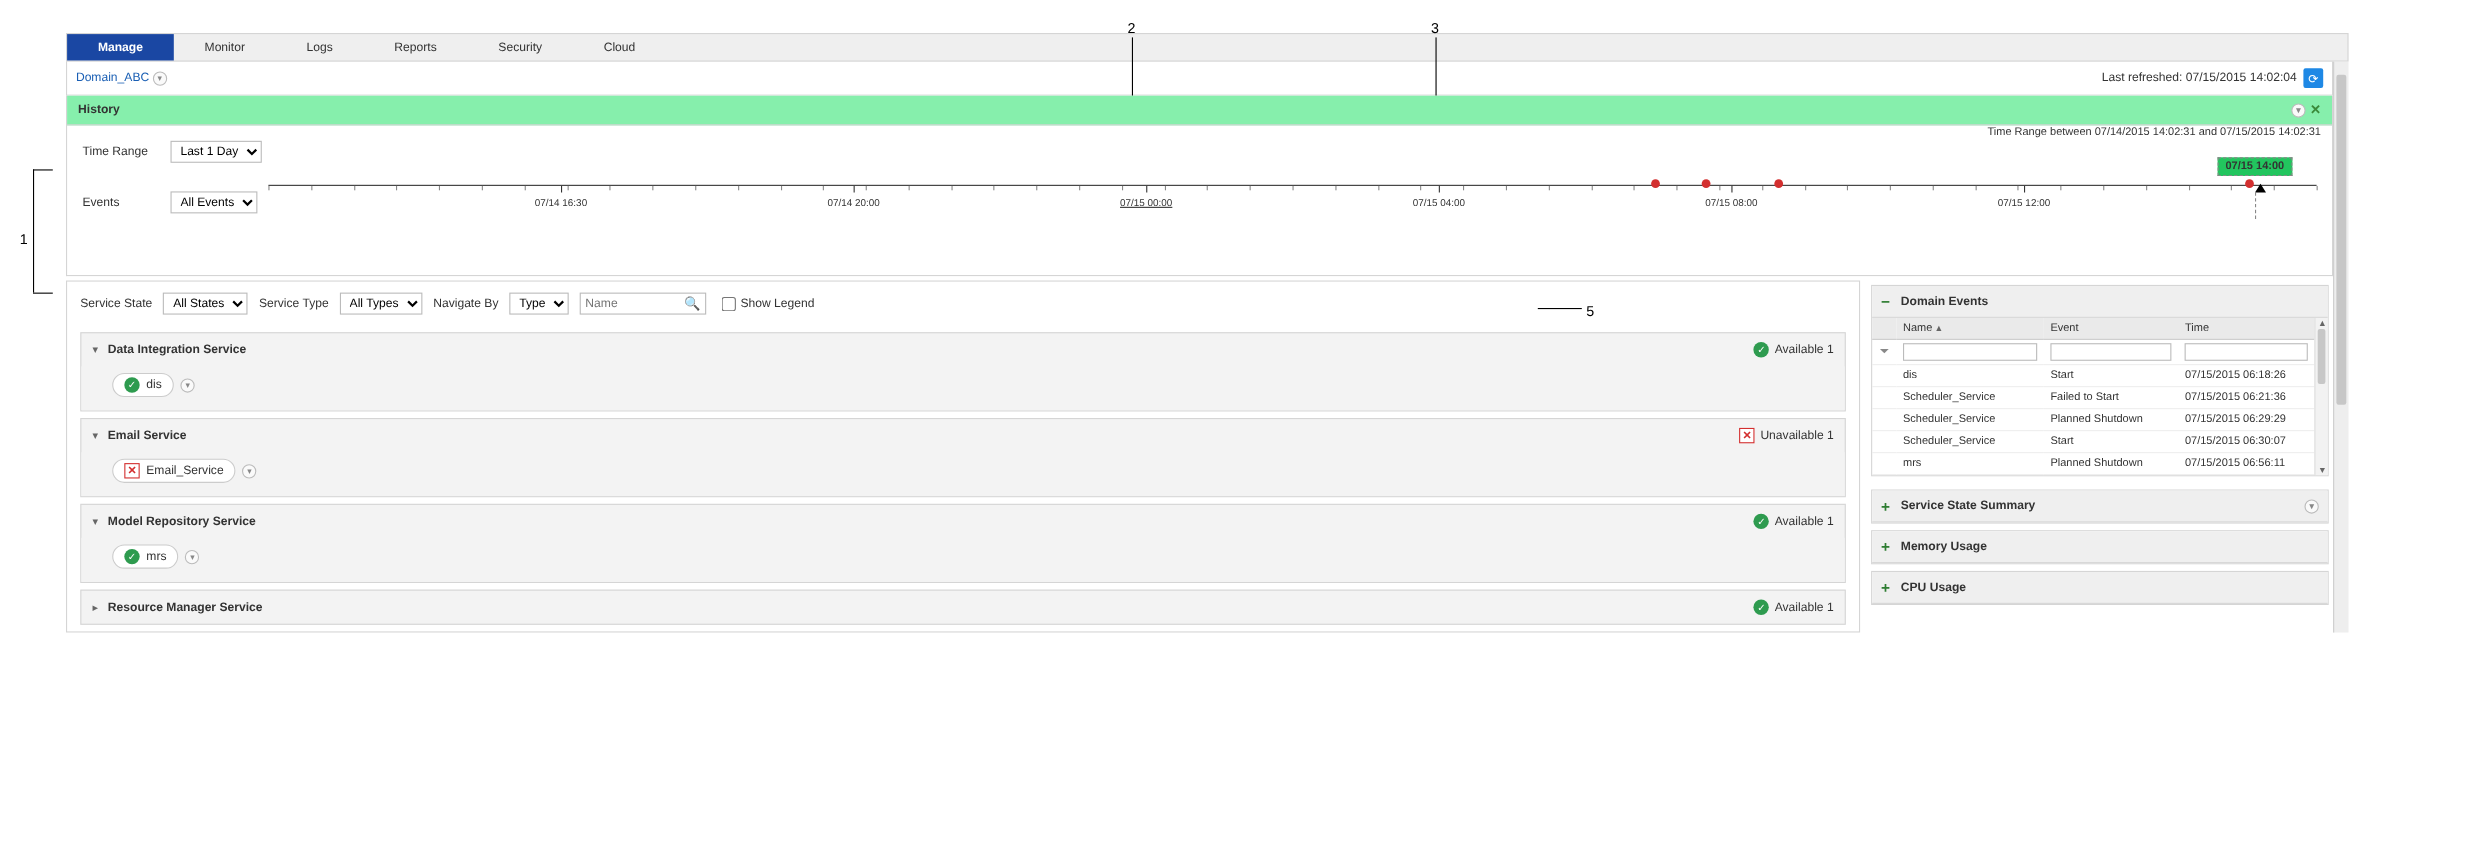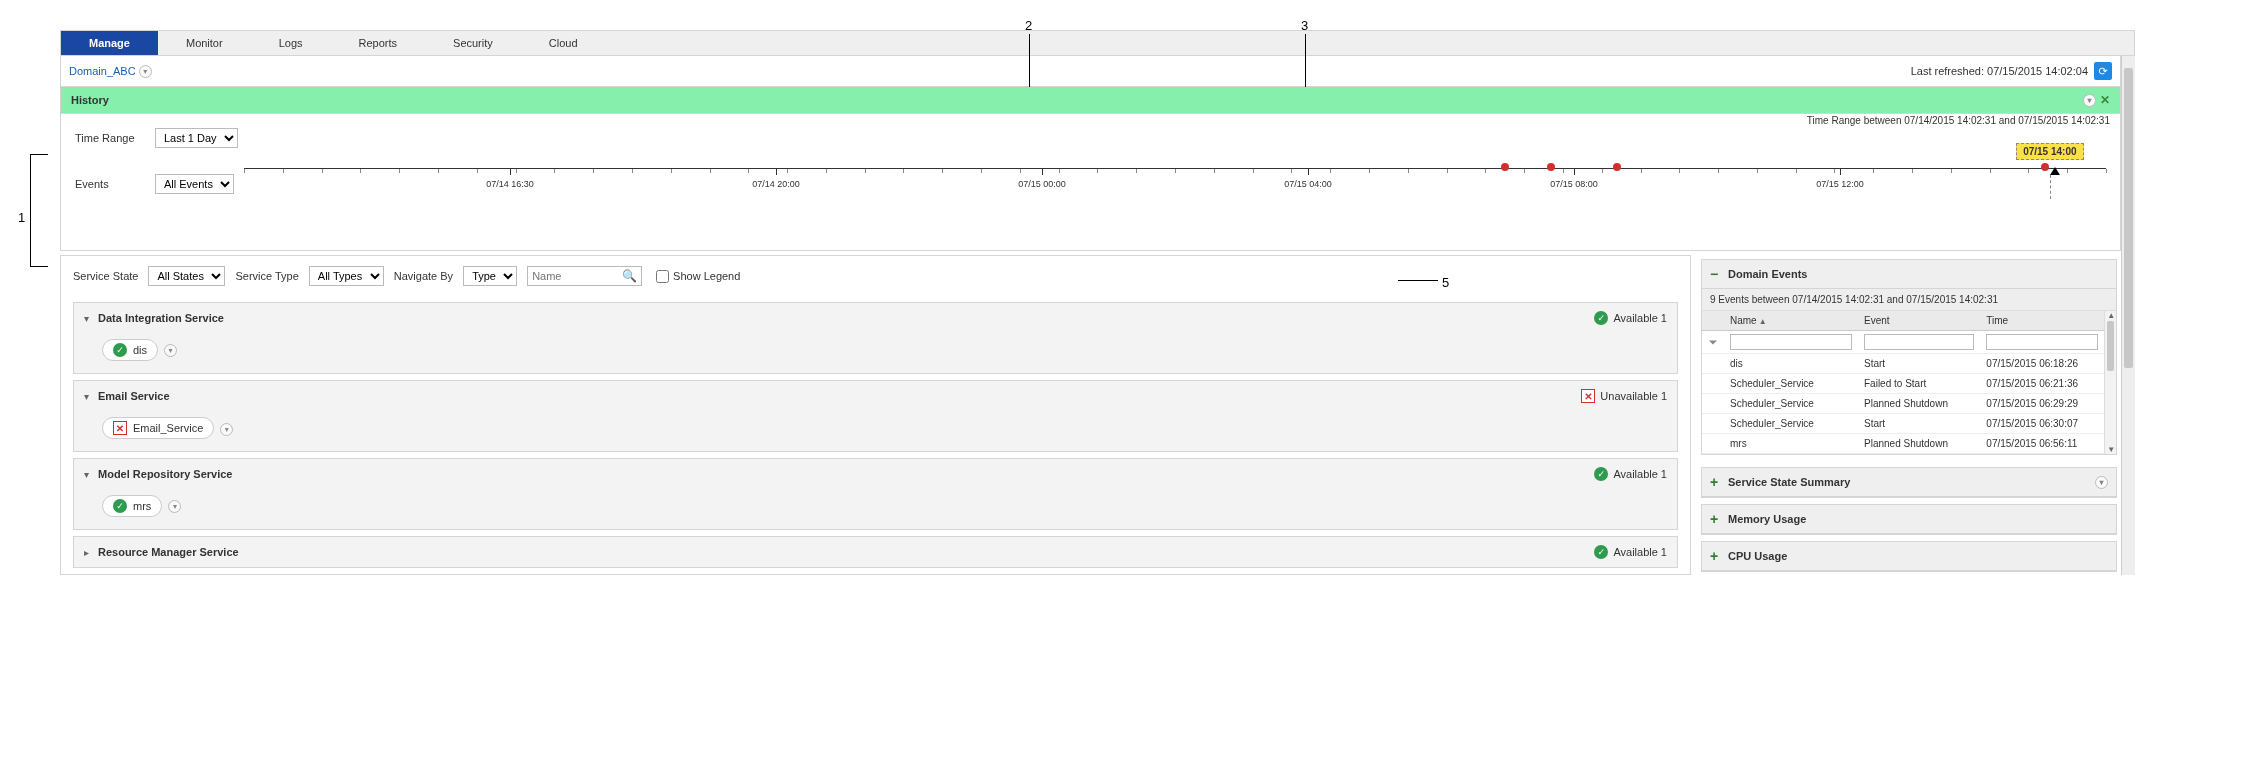--- a/index.html
+++ b/index.html
@@ -31,21 +31,21 @@
 .hist-row{display:flex;align-items:center;margin-bottom:12px}
 .hist-label{width:80px}
 select,.sel{border:1px solid #bbb;background:#fff;padding:2px 4px;font-size:11px;height:20px}
 .time-range-text{position:absolute;right:10px;top:4px;font-size:10px}
 .timeline-wrap{position:relative;flex:1;margin-left:10px}
 .timeline{position:relative;height:40px;border-top:1px solid #333;margin-top:8px}
 .tick{position:absolute;top:0;width:1px;height:6px;background:#333}
 .tick.small{height:4px;background:#888}
 .tick-label{position:absolute;top:10px;font-size:9px;color:#333;transform:translateX(-50%)}
 .event-dot{position:absolute;top:-6px;width:8px;height:8px;background:#d32f2f;border-radius:50%}
-.time-box{position:absolute;top:-26px;border:1px dashed #888;padding:2px 6px;font-size:10px;background:#fde047;font-weight:bold}
+.time-box{position:absolute;top:-26px;border:1px dashed #888;padding:2px 6px;font-size:10px;background:#22c55e;font-weight:bold}
 .time-arrow{position:absolute;top:-2px;width:0;height:0;border-left:5px solid transparent;border-right:5px solid transparent;border-bottom:8px solid #000}
 .time-vline{position:absolute;top:6px;width:0;height:24px;border-left:1px dashed #888}
 .filter-bar{display:flex;align-items:center;gap:10px;padding:10px 12px}
 .filter-lbl{color:#333}
 .search-box{display:flex;align-items:center;border:1px solid #bbb;padding:0 4px;height:20px}
 .search-box input{border:none;outline:none;width:90px;font-size:11px}
 .search-box .mag{font-size:12px;font-weight:bold}
 .chk{margin-left:4px}
 .svc-group{border:1px solid #d5d5d5;margin:6px 12px 0 12px;background:#f3f3f3}
 .svc-hdr{display:flex;align-items:center;padding:8px 10px;cursor:pointer}
@@ -186,21 +186,21 @@
                   <div class="tick small" style="left: 91.6667%;"></div>
                   <div class="tick small" style="left: 93.75%;"></div>
                   <div class="tick small" style="left: 95.8333%;"></div>
                   <div class="tick small" style="left: 97.9167%;"></div>
                   <div class="tick small" style="left: 100%;"></div>
                   <div class="tick" style="left: 14.2857%;"></div>
                   <div class="tick-label" style="left: 14.2857%;">07/14 16:30</div>
                   <div class="tick" style="left: 28.5714%;"></div>
                   <div class="tick-label" style="left: 28.5714%;">07/14 20:00</div>
                   <div class="tick" style="left: 42.8571%;"></div>
-                  <div class="tick-label" style="left: 42.8571%;">07/15 00:00</div>
+                  <div class="tick-label" style="left: 42.8571%; text-decoration: underline;">07/15 00:00</div>
                   <div class="tick" style="left: 57.1429%;"></div>
                   <div class="tick-label" style="left: 57.1429%;">07/15 04:00</div>
                   <div class="tick" style="left: 71.4286%;"></div>
                   <div class="tick-label" style="left: 71.4286%;">07/15 08:00</div>
                   <div class="tick" style="left: 85.7143%;"></div>
                   <div class="tick-label" style="left: 85.7143%;">07/15 12:00</div>
                   <div class="event-dot" style="left: 67.5%;"></div>
                   <div class="event-dot" style="left: 70%;"></div>
                   <div class="event-dot" style="left: 73.5%;"></div>
                   <div class="event-dot" style="left: 96.5%;"></div>
@@ -290,21 +290,20 @@
         </div>
       </div>
 
       <div class="col-side">
 
         <div class="side-panel" style="margin-top:8px">
           <div class="side-hdr">
             <span class="toggle">−</span>
             <span>Domain Events</span>
           </div>
-          <div class="events-sub">9 Events between 07/14/2015 14:02:31 and 07/15/2015 14:02:31</div>
           <div class="evt-wrap">
             <table class="evt-tbl">
               <thead>
                     <tr id="evtHead">
                       <th style="width: 22px;"></th>
                       <th>Name<span class="sort-ar">▲</span></th>
                       <th>Event</th>
                       <th>Time</th>
                     </tr>
                   </thead>

